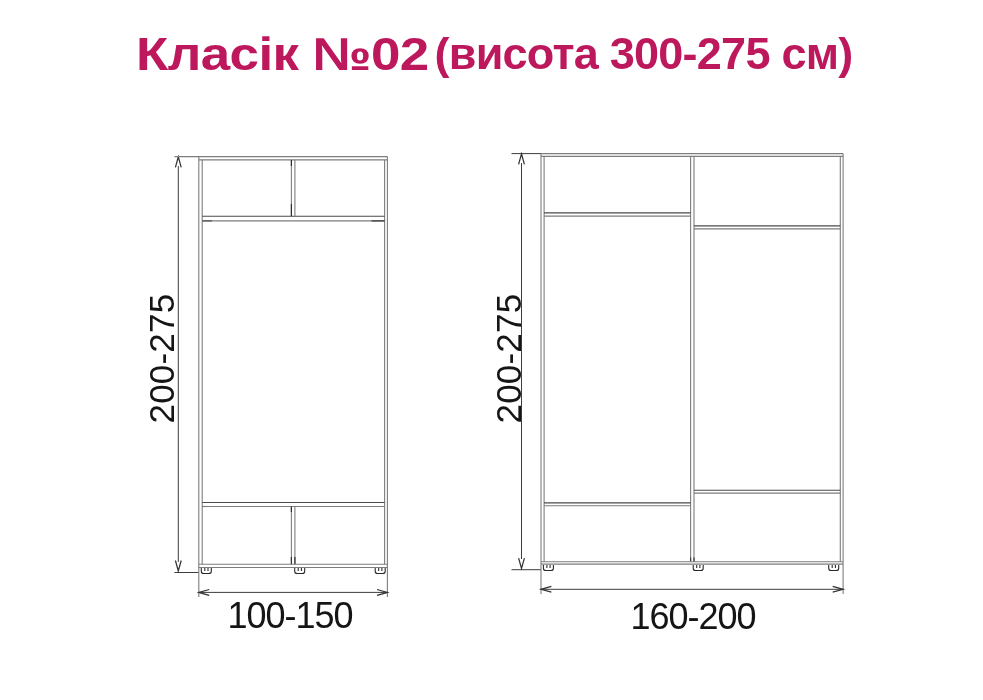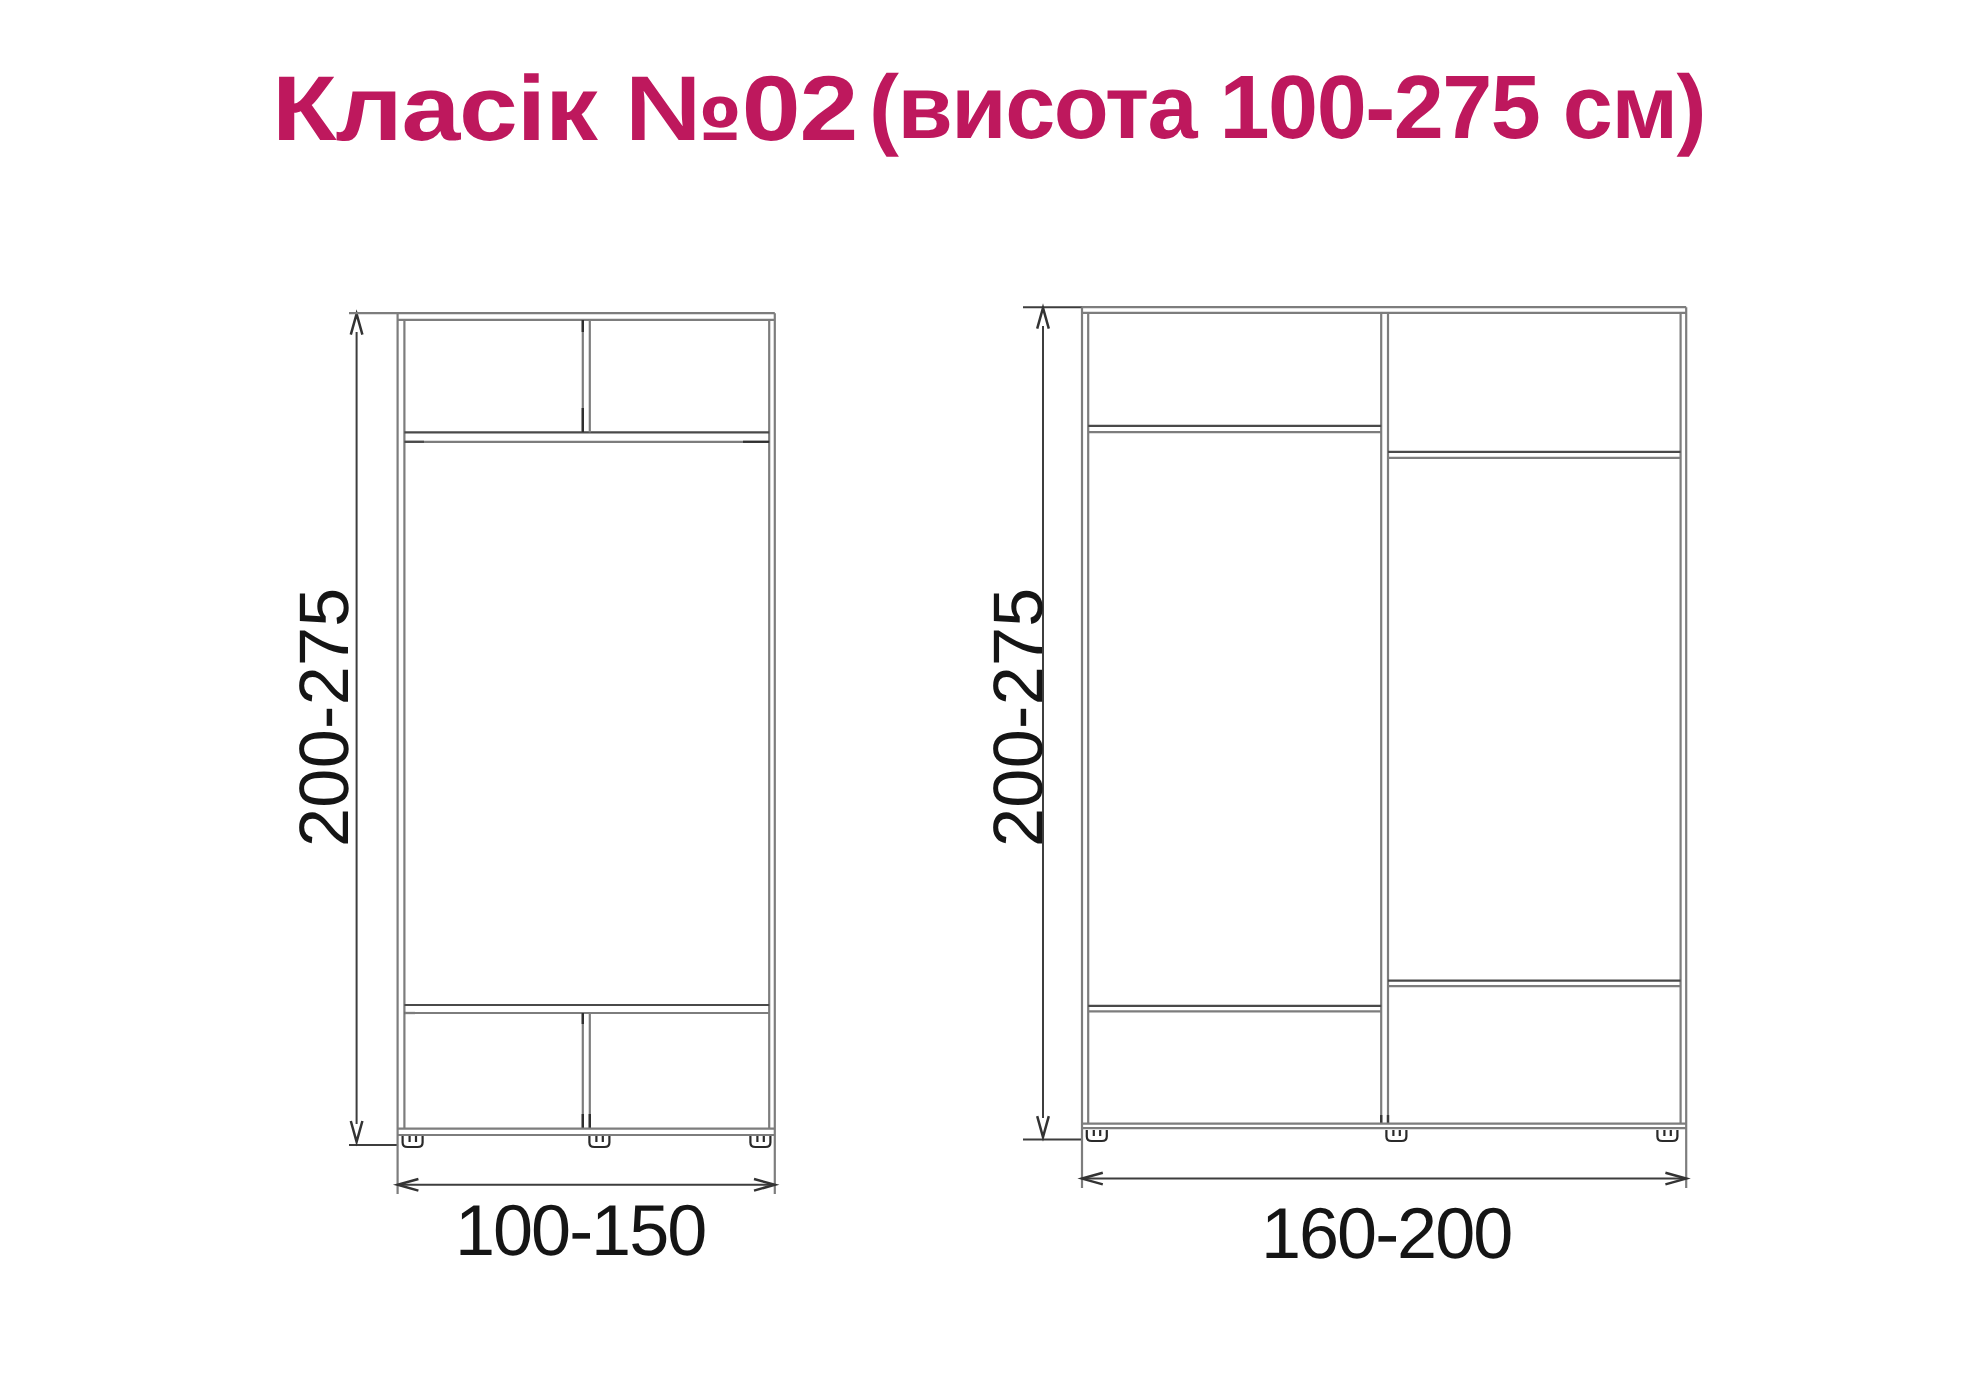--- a/index.html
+++ b/index.html
@@ -10,21 +10,21 @@
   svg{position:absolute;left:0;top:0;}
   text{font-family:"Liberation Sans",sans-serif;fill:#151515;}
   .dim{font-size:36px;letter-spacing:-1px;}
   .dimv{font-size:35px;letter-spacing:0.2px;}
 </style>
 </head>
 <body>
 
 <div class="title">
     <span class="t1">Класік №02</span>
-    <span class="t2">(висота 100-275 см)</span>
+    <span class="t2">(висота 300-275 см)</span>
   </div>
 <svg width="983" height="700" viewBox="0 0 983 700">
 
 <g>
 
   <g stroke="#3d3d3d" stroke-width="1">
     <line x1="178.3" y1="166" x2="178.3" y2="562"></line>
     <line x1="174.5" y1="572.5" x2="198.8" y2="572.5"></line>
   </g>
 

